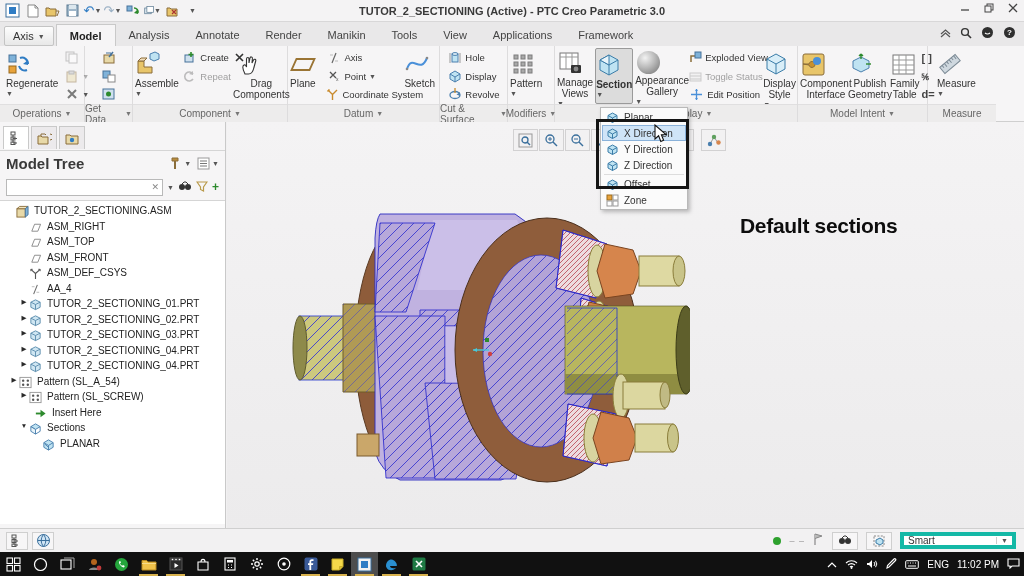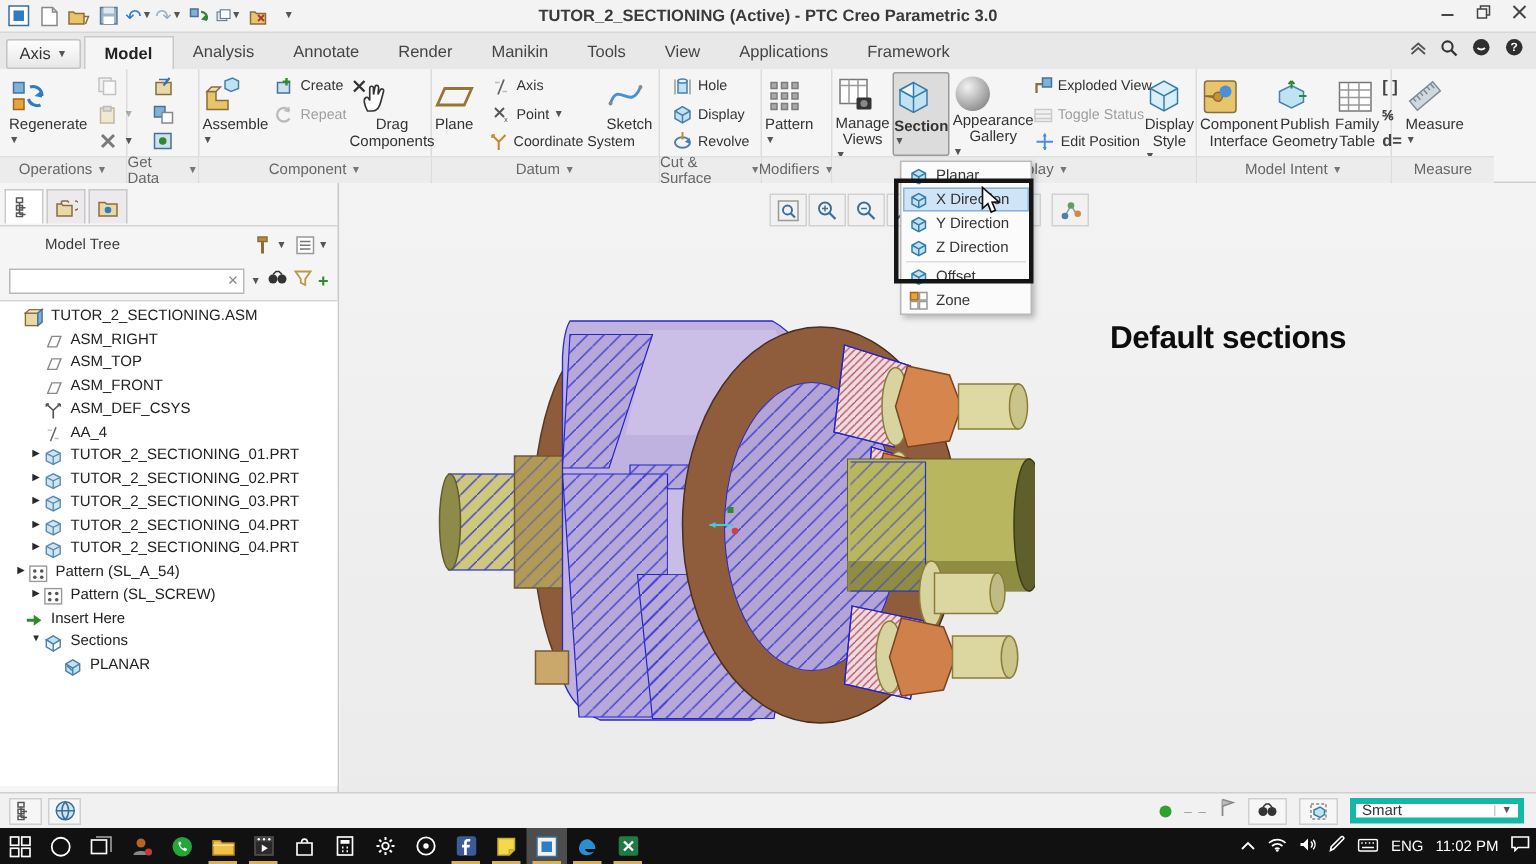--- a/index.html
+++ b/index.html
@@ -45,21 +45,21 @@
 
   
   .main { position:absolute; left:0; top:122px; width:1024px; height:406px; background:#f1f0f1; }
 
   
   .left-panel { position:absolute; left:0; top:0; width:226px; height:406px; background:#f6f5f6; border-right:1px solid #c9c9c9; }
   .panel-tabs { display:flex; gap:2px; padding:4px 0 0 3px; height:28px; }
   .ptab { width:26px; height:23px; border:1px solid #c9c9c9; border-bottom:none; background:#eceaec; display:flex; align-items:center; justify-content:center; }
   .ptab.active { background:#fff; }
   .panel-head { height:26px; display:flex; align-items:center; padding:0 6px; border-top:1px solid #d5d5d5; }
-  .panel-head .ph-title { font-size:10px; font-weight:normal; color:#3a3a3a; flex:1;margin-left:24px; }
+  .panel-head .ph-title { font-size:15px; font-weight:bold; color:#3a3a3a; flex:1; }
   .panel-head .ph-ic { display:flex; align-items:center; gap:2px; margin-left:6px; }
   .panel-search { height:22px; display:flex; align-items:center; gap:4px; padding:0 6px; }
   .search-box { flex:1; height:17px; background:#fff; border:1px solid #b9b9b9; display:flex; align-items:center; }
   .search-box input { flex:1; border:none; outline:none; font-size:10px; padding:0 3px; min-width:0; background:transparent; }
   .search-box .x { font-size:9px; color:#888; padding-right:3px; }
   .tree-wrap { position:absolute; left:0; right:0; top:78px; bottom:4px; background:#fff; border-top:1px solid #d5d5d5; overflow:hidden; padding-top:4px; }
   .trow { display:flex; height:15.5px; font-size:10px; color:#222; white-space:nowrap; }
   .trow .exp { width:10px; font-size:6.5px; color:#2a2a2a; text-align:center; flex:none; }
   .trow .tic { width:14px; height:13px; margin-right:4px; flex:none; display:flex; align-items:center; }
 
@@ -809,21 +809,21 @@
                 <svg width="13" height="13" viewBox="0 0 14 14">
                   <rect x="1" y="1.5" width="12" height="11" fill="#fff" stroke="#999"></rect>
                   <circle cx="4.5" cy="5" r="1.3" fill="#555"></circle>
                   <circle cx="9.5" cy="5" r="1.3" fill="#555"></circle>
                   <circle cx="4.5" cy="9.5" r="1.3" fill="#555"></circle>
                   <circle cx="9.5" cy="9.5" r="1.3" fill="#555"></circle>
                 </svg>
               </span>
               <span>Pattern (SL_SCREW)</span>
             </div>
-            <div class="trow" style="padding-left: 6px;">
+            <div class="trow" style="padding-left: 24px;">
               <span class="exp"></span>
               <span class="tic">
                 <svg width="13" height="13" viewBox="0 0 14 14">
                   <path d="M2 7 H8" stroke="#2d8a2d" stroke-width="2"></path>
                   <path d="M7 3 L12.5 7 L7 11 Z" fill="#2d8a2d"></path>
                 </svg>
               </span>
               <span>Insert Here</span>
             </div>
             <div class="trow" style="padding-left: 19px;">

